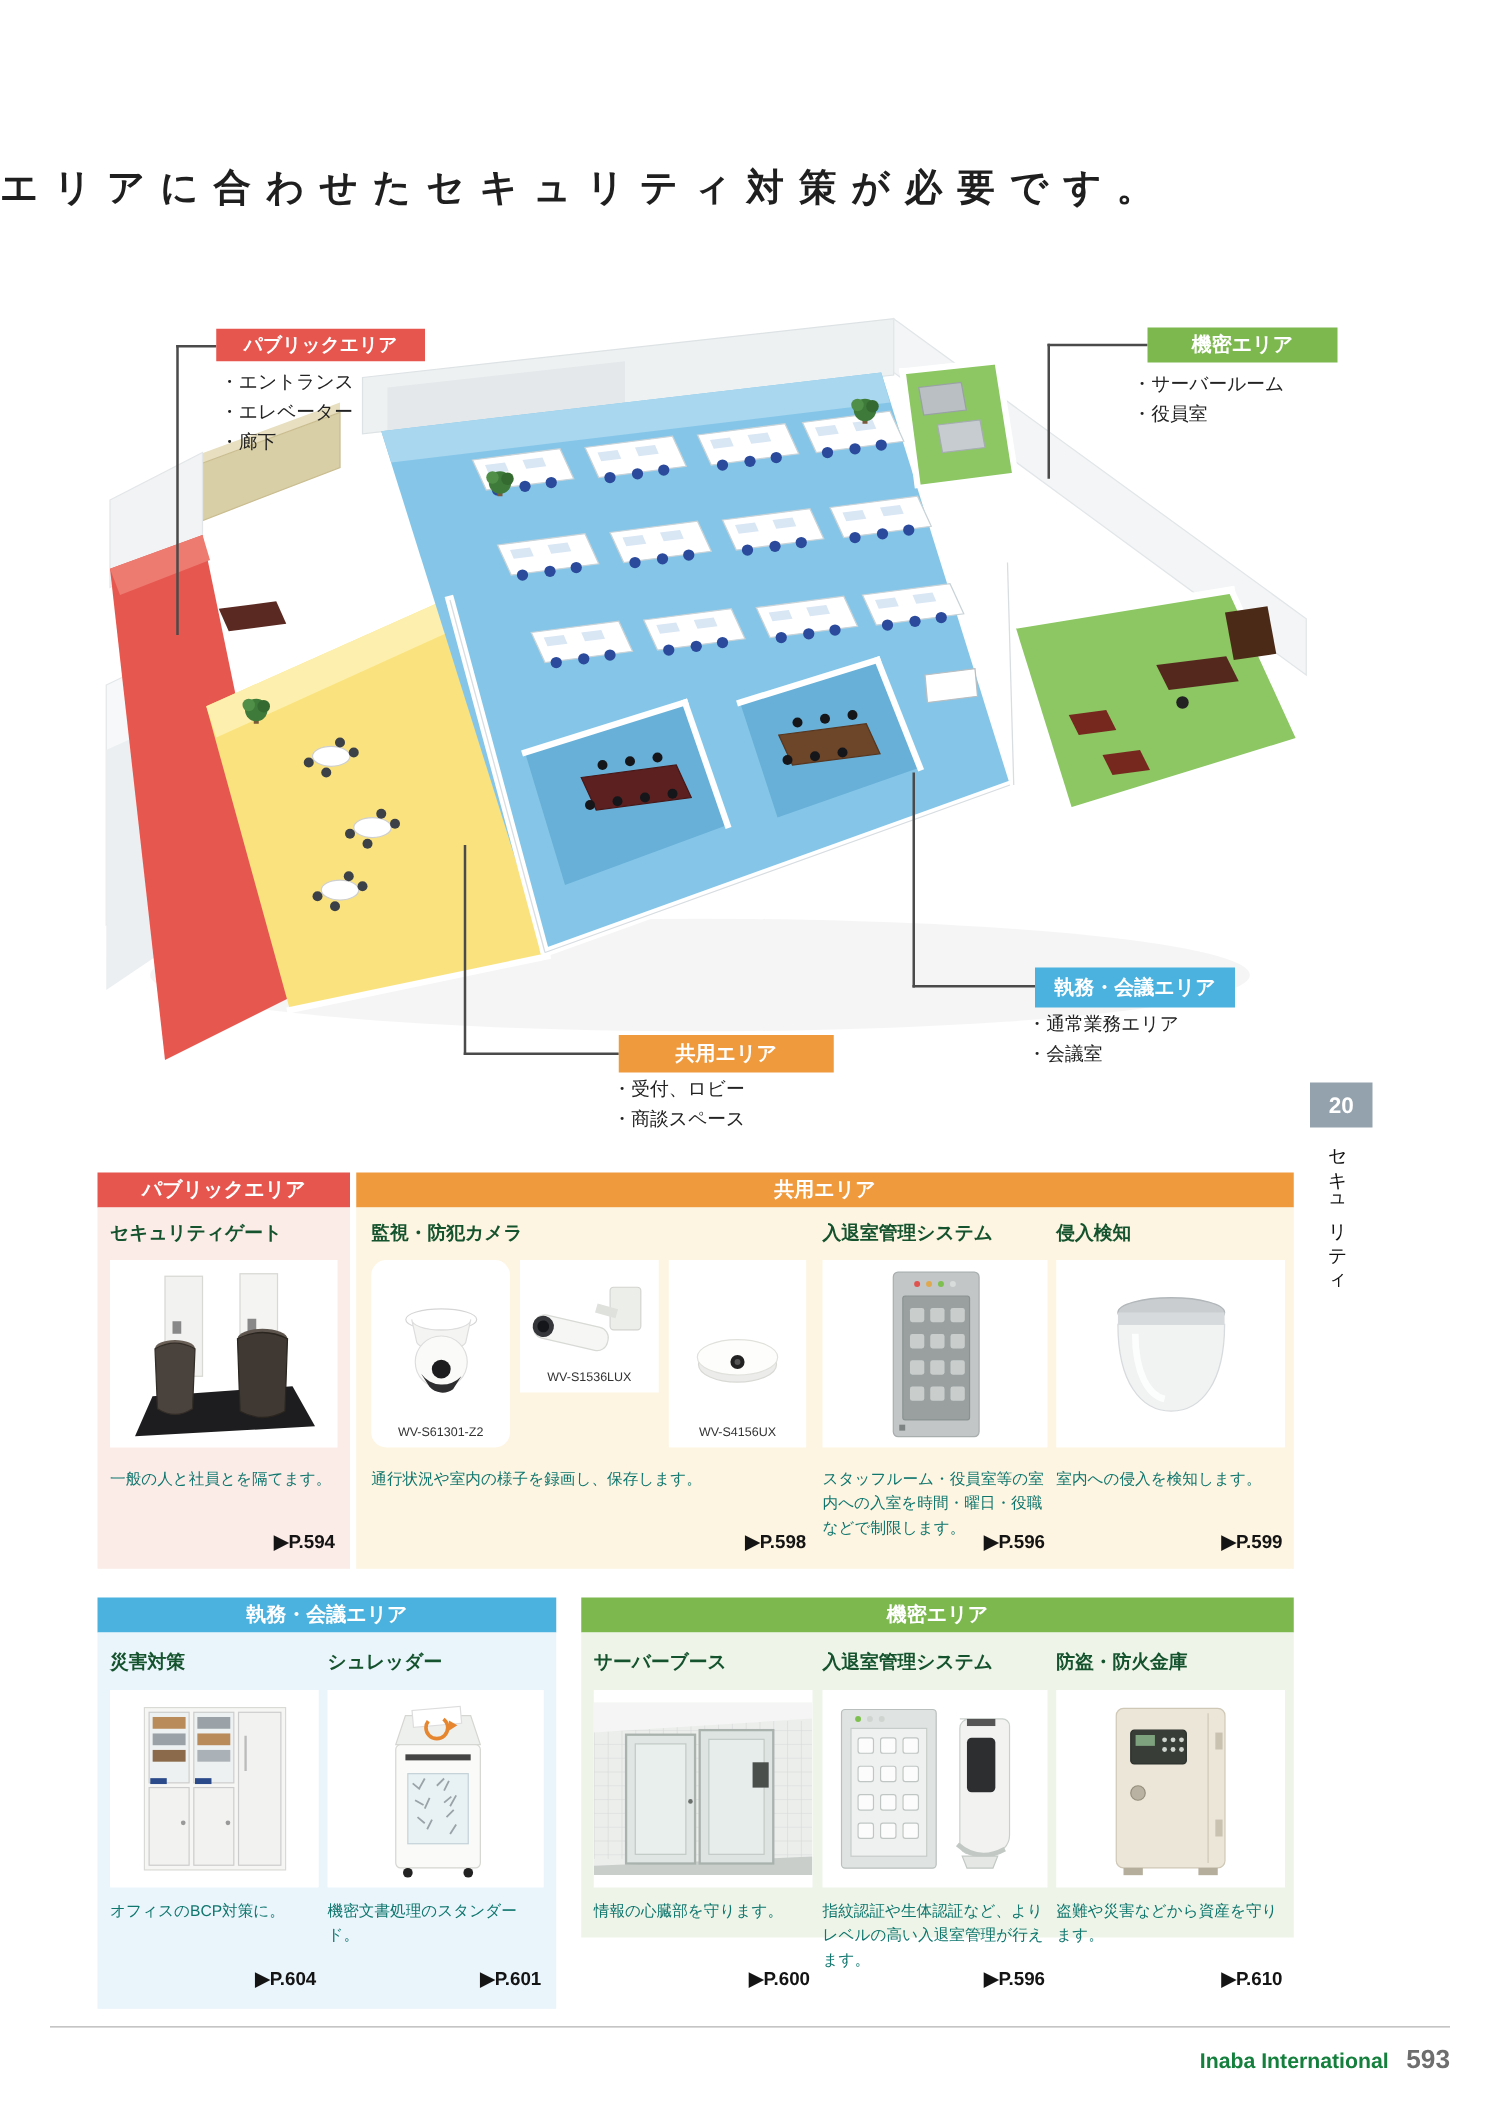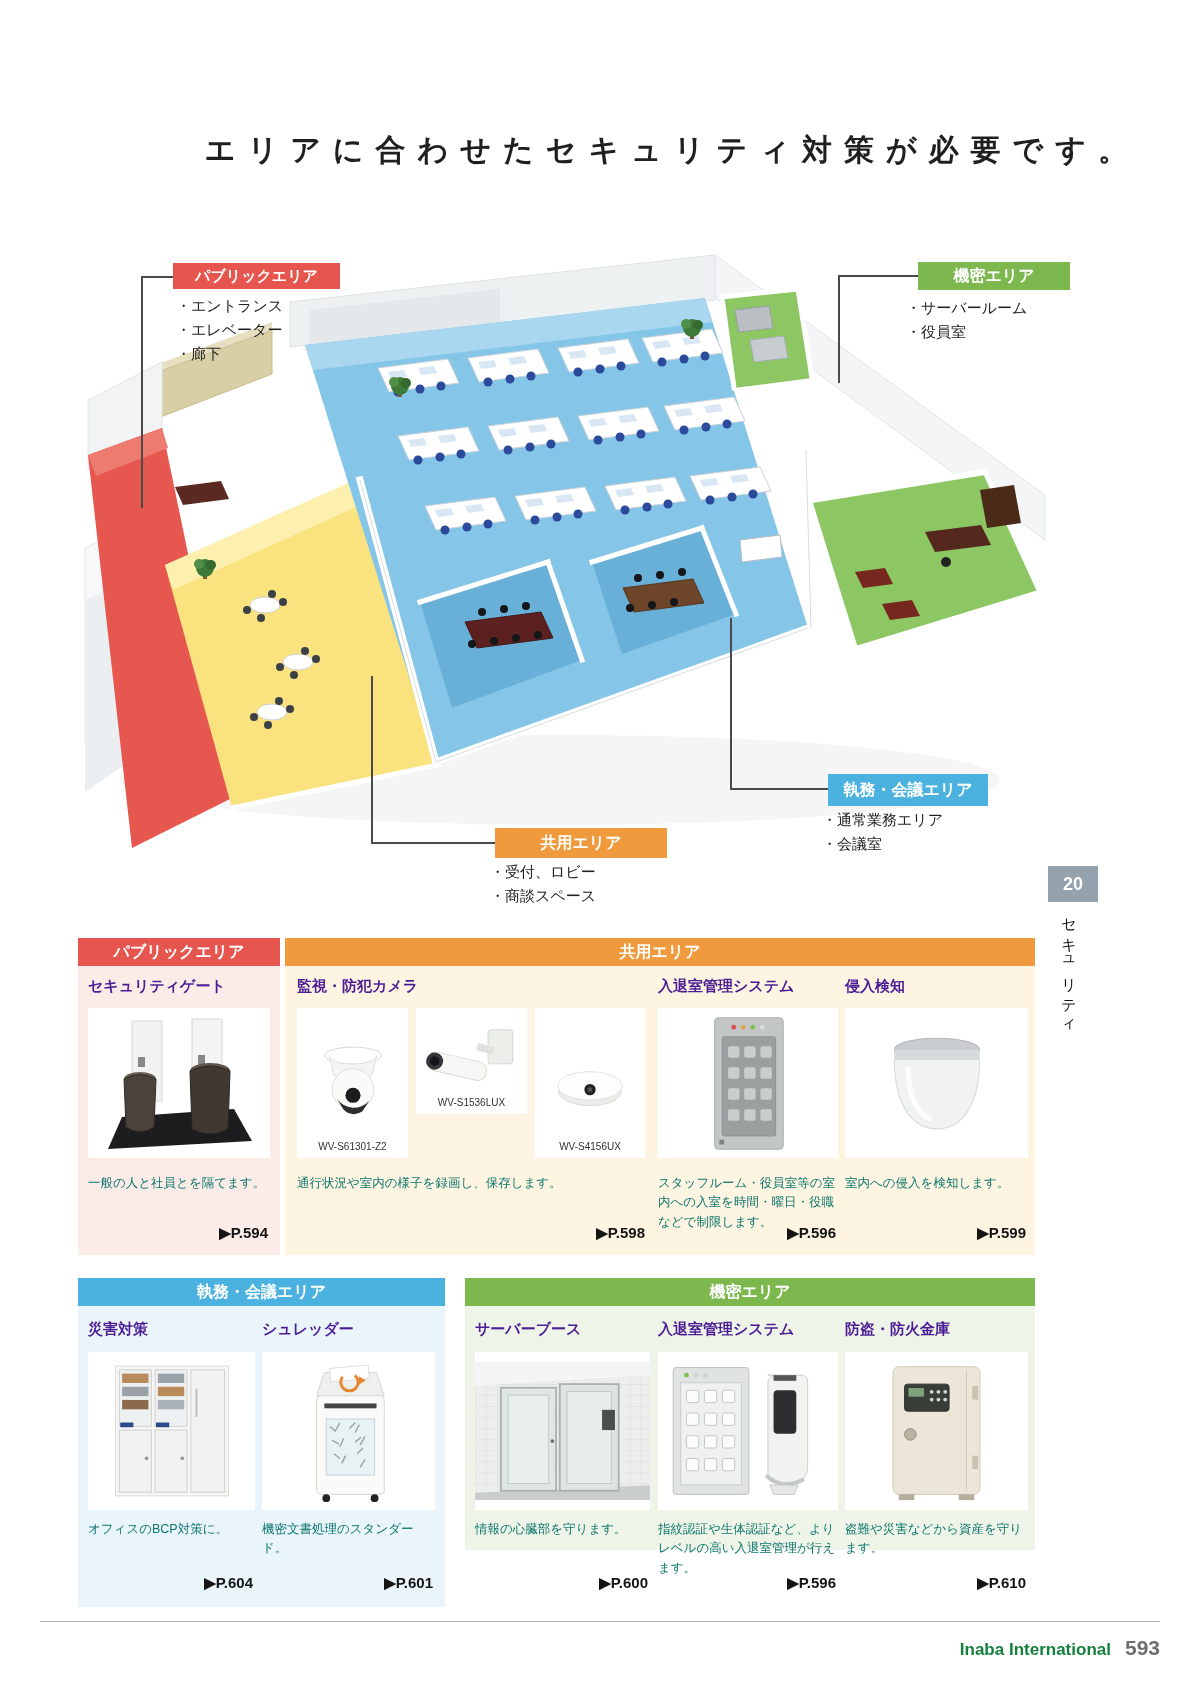--- a/index.html
+++ b/index.html
@@ -1,34 +1,34 @@
 <!DOCTYPE html>
 <html><head>
 <meta charset="utf-8">
 <style>
   * { margin:0; padding:0; box-sizing:border-box; }
   body { background:#ffffff; font-family:"Liberation Sans", sans-serif; }
   .page { position:relative; width:1200px; height:1697px; background:#fff; overflow:hidden; }
   .title {
-    position:absolute; top:130px; left:0; width:1140px; text-align:right;
+    position:absolute; top:130px; left:0; width:1140px; text-align:left;
     font-size:30px; font-weight:bold; color:#1f1f1f; letter-spacing:0.40em;
   }
   .floorplan { position:absolute; left:80px; top:240px; width:1000px; height:620px; }
   .conn { position:absolute; background:#4a4a4a; }
   .badge {
     position:absolute; color:#fff; font-weight:bold; text-align:center;
     display:flex; align-items:center; justify-content:center;
   }
   .clist { position:absolute; list-style:none; font-size:15px; color:#222; line-height:24px; }
   .hdr {
     position:absolute; height:28px; color:#fff; font-size:16px; font-weight:bold;
     display:flex; align-items:center; justify-content:center;
   }
   .panel { position:absolute; }
-  .ptitle { position:absolute; font-size:15px; font-weight:bold; color:#4c1d95; }
+  .ptitle { position:absolute; font-size:15px; font-weight:bold; color:#14532d; }
   .pbox { position:absolute; background:#fff; display:flex; align-items:center; justify-content:center; overflow:hidden; }
   .cap { position:absolute; font-size:12.5px; line-height:1.55; color:#0f766e; }
   .pref { position:absolute; font-size:15px; font-weight:bold; color:#141414; text-align:right; }
   .model { position:absolute; font-size:10px; color:#333; text-align:center; width:100%; }
   .sidetab {
     position:absolute; left:1048px; top:866px; width:50px; height:36px; background:#93a2ad;
     color:#fff; font-size:18px; font-weight:bold; display:flex; align-items:center; justify-content:center;
   }
   .sidetab-label {
     position:absolute; left:1059px; top:908px; writing-mode:vertical-rl;
@@ -243,21 +243,21 @@
       </svg>
     </div>
     <div class="cap" style="left:10px;top:208px;width:182px;">一般の人と社員とを隔てます。</div>
     <div class="pref" style="right:12px;top:258px;width:170px;">▶P.594</div>
   </div>
 
   <div class="hdr" style="left:285px;top:938px;width:750px;background:#f09a3e;">共用エリア</div>
   <div class="panel" style="left:285px;top:966px;width:750px;height:289px;background:#fdf5e1;">
 
     <div class="ptitle" style="left:12px;top:11px;">監視・防犯カメラ</div>
-    <div class="pbox" style="left:12px;top:42px;width:111px;height:150px;">
+    <div class="pbox" style="left:12px;top:42px;width:111px;height:150px;border-radius:12px;">
       <svg viewBox="0 0 110 90" width="104" height="86">
         <ellipse cx="55" cy="16" rx="30" ry="9" fill="#fff" stroke="#d5d5d5"></ellipse>
         <path d="M30,16 a25,9 0 0 0 50,0 l-4,18 a21,8 0 0 1 -42,0 z" fill="#f4f4f2" stroke="#ddd"></path>
         <circle cx="55" cy="52" r="22" fill="#fafaf8" stroke="#ddd"></circle>
         <path d="M38,62 a22,22 0 0 0 34,2 l-7,11 a15,15 0 0 1 -20,-2 z" fill="#2e2e30"></path>
         <circle cx="55" cy="58" r="8" fill="#1c1c1e"></circle>
       </svg>
       <div class="model" style="left:0;bottom:6px;">WV-S61301-Z2</div>
     </div>
     <div class="pbox" style="left:131px;top:42px;width:111px;height:106px;">

